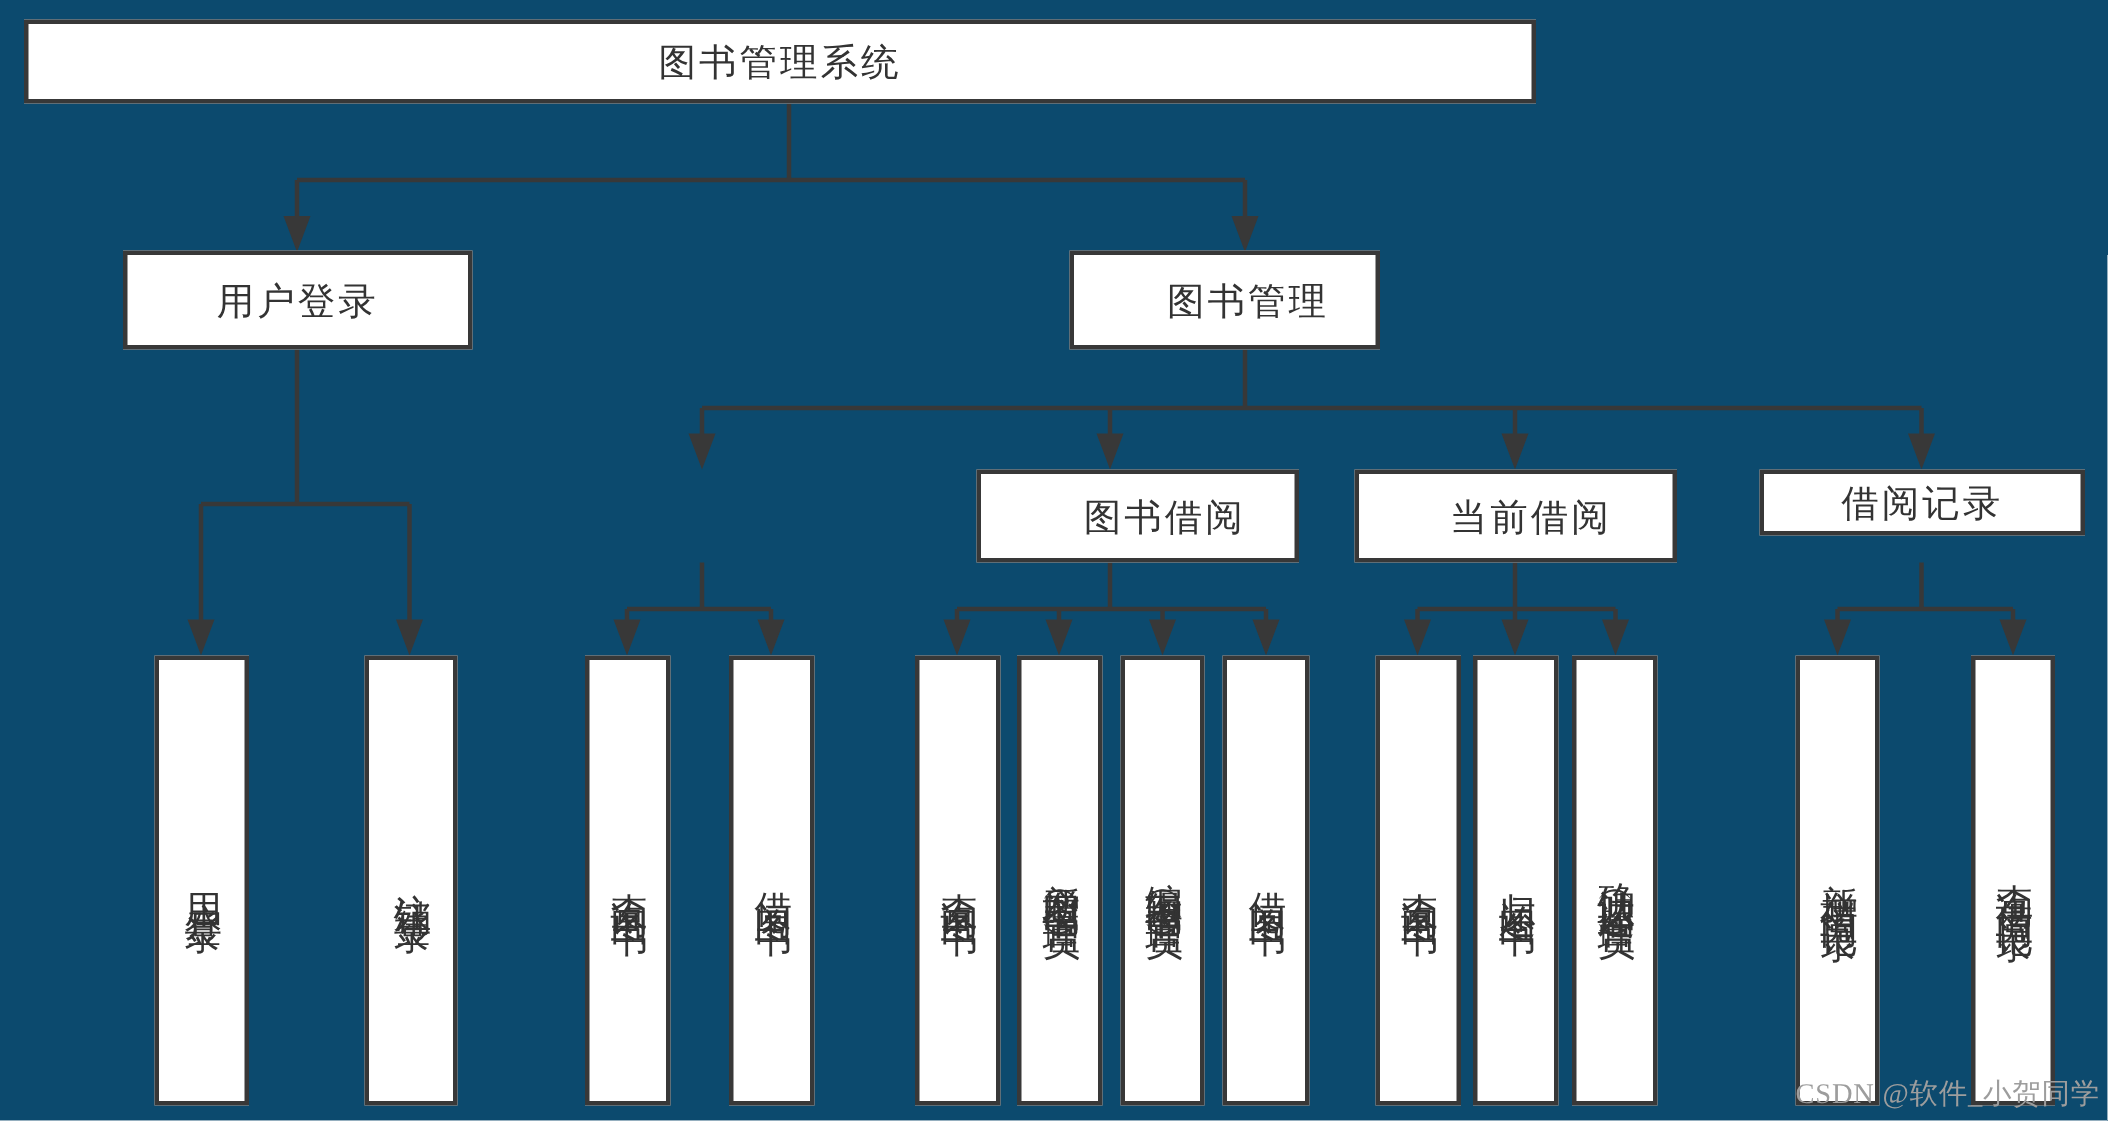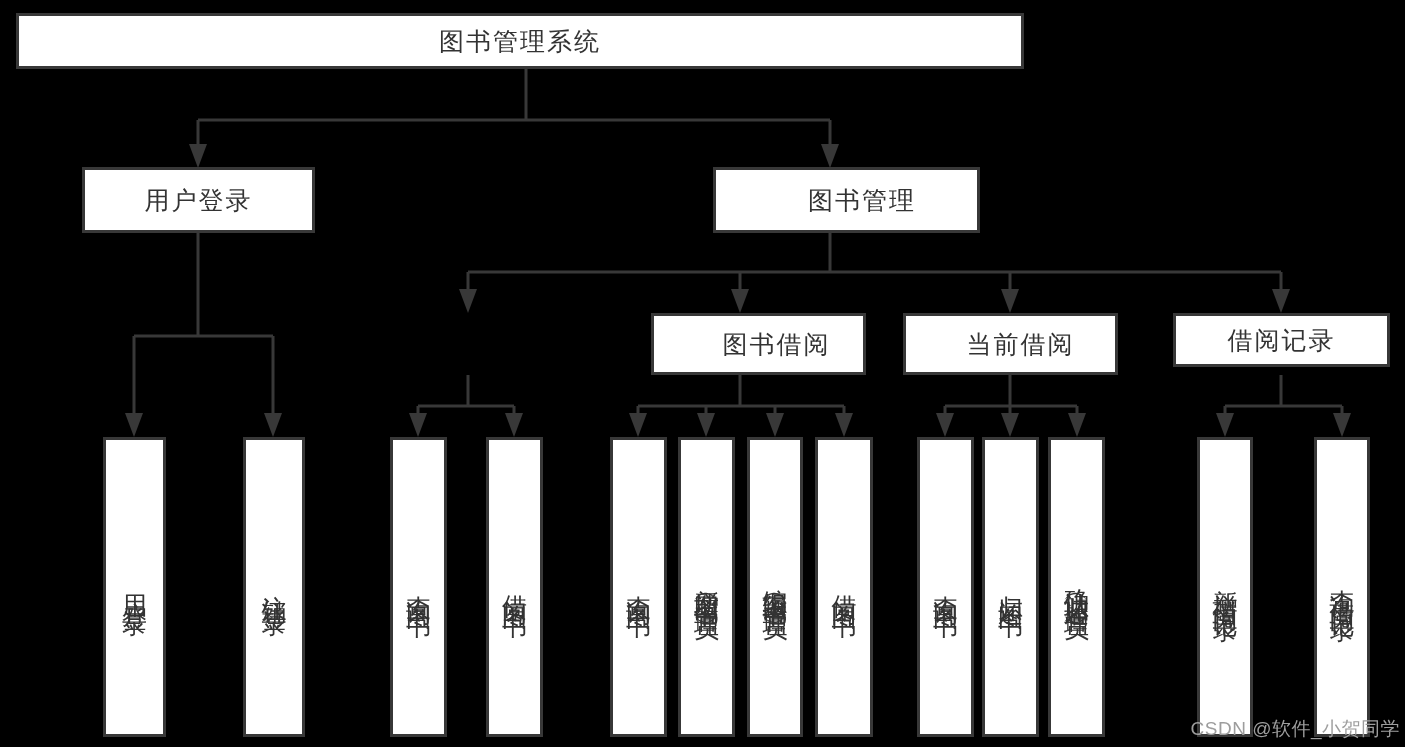--- a/index.html
+++ b/index.html
@@ -1,21 +1,21 @@
 <!DOCTYPE html>
 <html><head>
 <meta charset="utf-8">
 <style>
   html, body { margin: 0; padding: 0; background: #ffffff; }
   .canvas {
     position: relative;
     width: 1405px;
     height: 747px;
-    background: #000000;
-    font-family: Liberation Sans, sans-serif;
+    background: #0c4a6e;
+    font-family: Liberation Serif, serif;
     overflow: hidden;
   }
   .node {
     position: absolute;
     box-sizing: border-box;
     border: 3px solid #383838;
     background: #ffffff;
     display: flex;
     align-items: center;
     justify-content: center;
@@ -48,25 +48,25 @@
     right: 5px;
     font-size: 19px;
     color: #9d9d9d;
     letter-spacing: 0.5px;
     white-space: nowrap;
   }
 
   
   #n-root            { left: 16px;  top: 13px;  width: 1008px; height: 56px; }
   #n-user-login      { left: 82px;  top: 167px; width: 233px;  height: 66px; }
-  #n-book-mgmt       { left: 713px; top: 167px; width: 267px;  height: 66px; padding-left: 31px; }
+  #n-book-mgmt       { left: 713px; top: 167px; width: 207px;  height: 66px; padding-left: 31px; }
   #n-new-book-rec    { left: 361px; top: 313px; width: 215px;  height: 62px; }
   #n-book-borrow     { left: 651px; top: 313px; width: 215px;  height: 62px; padding-left: 36px; }
   #n-current-borrow  { left: 903px; top: 313px; width: 215px;  height: 62px; padding-left: 20px; }
-  #n-borrow-records  { left: 1173px;top: 313px; width: 217px;  height: 54px; }
+  #n-borrow-records  { left: 1173px;top: 313px; width: 217px;  height: 44px; }
   #n-leaf-user-login        { left: 103px;  top: 437px; width: 63px; height: 300px; }
   #n-leaf-logout-login      { left: 243px;  top: 437px; width: 62px; height: 300px; }
   #n-leaf-query-book-rec    { left: 390px;  top: 437px; width: 57px; height: 300px; }
   #n-leaf-borrow-book-rec   { left: 486px;  top: 437px; width: 57px; height: 300px; }
   #n-leaf-query-book-borrow { left: 610px;  top: 437px; width: 57px; height: 300px; }
   #n-leaf-add-book          { left: 678px;  top: 437px; width: 57px; height: 300px; }
   #n-leaf-edit-book         { left: 747px;  top: 437px; width: 56px; height: 300px; }
   #n-leaf-borrow-book       { left: 815px;  top: 437px; width: 58px; height: 300px; }
   #n-leaf-query-book-current{ left: 917px;  top: 437px; width: 57px; height: 300px; }
   #n-leaf-return-book       { left: 982px;  top: 437px; width: 57px; height: 300px; }

